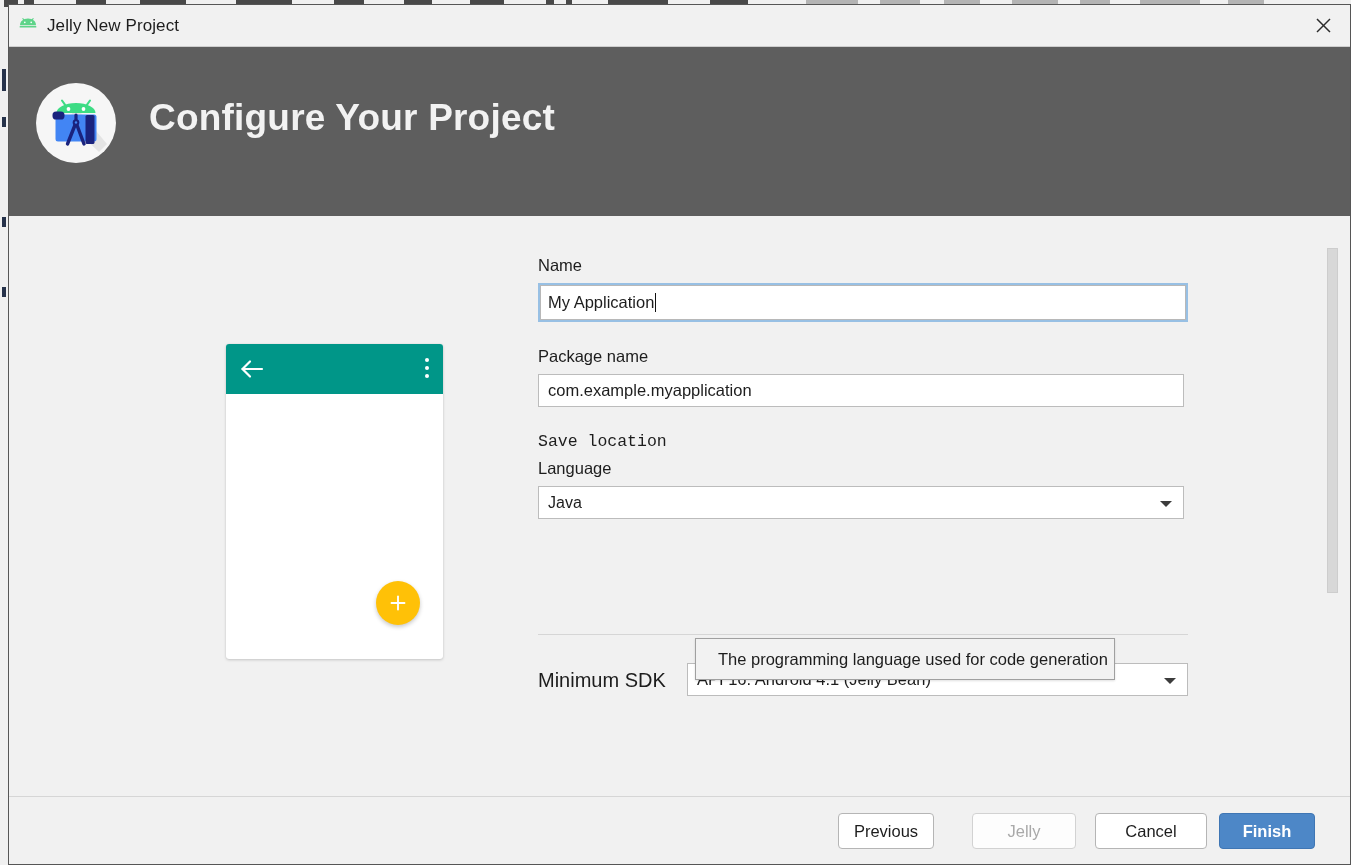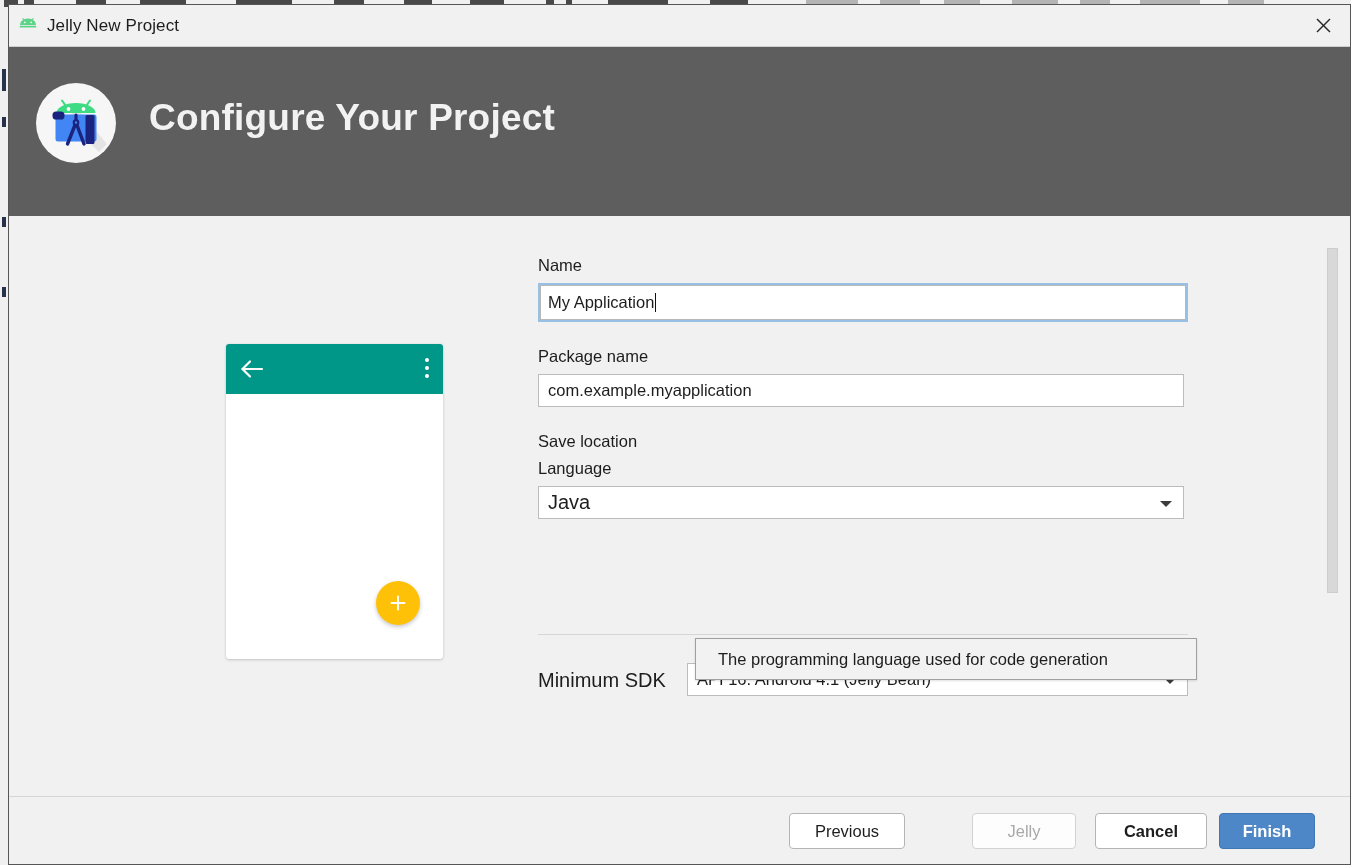--- a/index.html
+++ b/index.html
@@ -227,21 +227,21 @@
   .combo {
     position: relative;
     box-sizing: border-box;
     width: 646px;
     height: 33px;
     background: #ffffff;
     border: 1px solid #bcbcbc;
     display: flex;
     align-items: center;
     padding-left: 9px;
-    font-size: 20px;
+    font-size: 16px;
     color: #1d1d1d;
     cursor: default;
   }
   .combo-arrow {
     position: absolute;
     right: 11px;
     top: 14px;
     width: 0; height: 0;
     border-left: 6px solid transparent;
     border-right: 6px solid transparent;
@@ -282,21 +282,21 @@
     font-size: 16.5px;
     color: #1d1d1d;
   }
   #minsdk-combo .combo-arrow { right: 11px; top: 14px; }
 
   
   #tooltip {
     position: absolute;
     left: 686px;
     top: 633px;
-    width: 502px;
+    width: 420px;
     height: 42px;
     background: #f2f2f2;
     border: 1px solid #a0a0a0;
     box-sizing: border-box;
     display: flex;
     align-items: center;
     padding-left: 22px;
     font-size: 16.5px;
     color: #1d1d1d;
     z-index: 50;
@@ -354,23 +354,23 @@
     color: #a9a9a9;
     border-color: #d2d2d2;
     background: #fdfdfd;
   }
   .dlg-button.primary {
     background: #4d87c7;
     border: 1px solid #3f76b4;
     color: #ffffff;
     font-weight: bold;
   }
-  #btn-previous { left: 780px; width: 116px; }
+  #btn-previous { left: 829px; width: 96px; }
   #btn-next     { left: 963px; width: 104px; }
-  #btn-cancel   { left: 1086px; width: 112px; font-weight: bold; }
+  #btn-cancel   { left: 1086px; width: 112px; }
   #btn-finish   { left: 1210px; width: 96px; }
 </style>
 </head>
 <body>
 
 <div id="bg-ide">
   <div id="bg-menubar">
     <div class="mi" style="left:4px;width:14px;"></div>
     <div class="mi" style="left:24px;width:10px;"></div>
     <div class="mi" style="left:76px;width:30px;"></div>
@@ -478,21 +478,21 @@
         </div>
       </div>
 
       <div class="field" style="margin-bottom:25px;">
         <span class="field-label">Package name</span>
         <div class="text-input" placeholder="Package name">
           <span>com.example.myapplication</span>
         </div>
       </div>
 
-      <div class="field" style="">
+      <div class="field" style="font-family:Liberation Mono, monospace;">
         <span class="field-label">Save location</span>
       </div>
 
       <div class="field">
         <span class="field-label">Language</span>
         <div class="combo">
           <span>Java</span>
           <span class="combo-arrow"></span>
         </div>
       </div>

